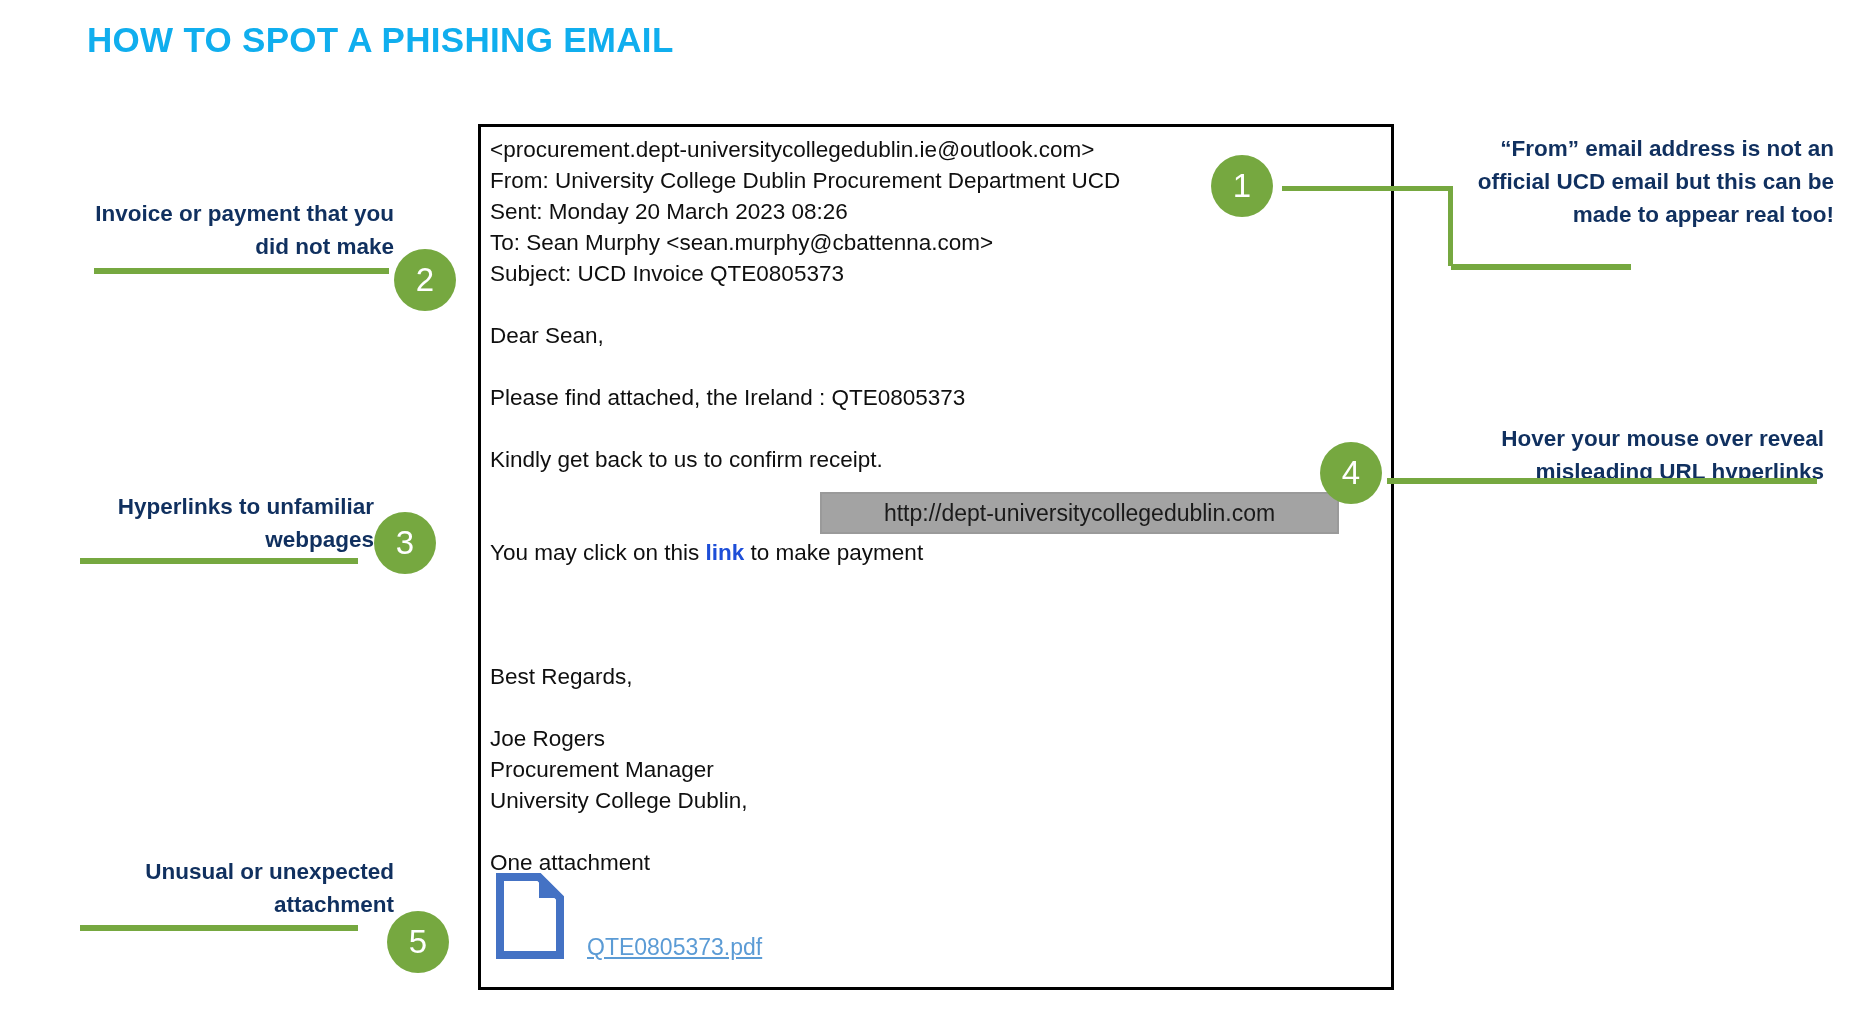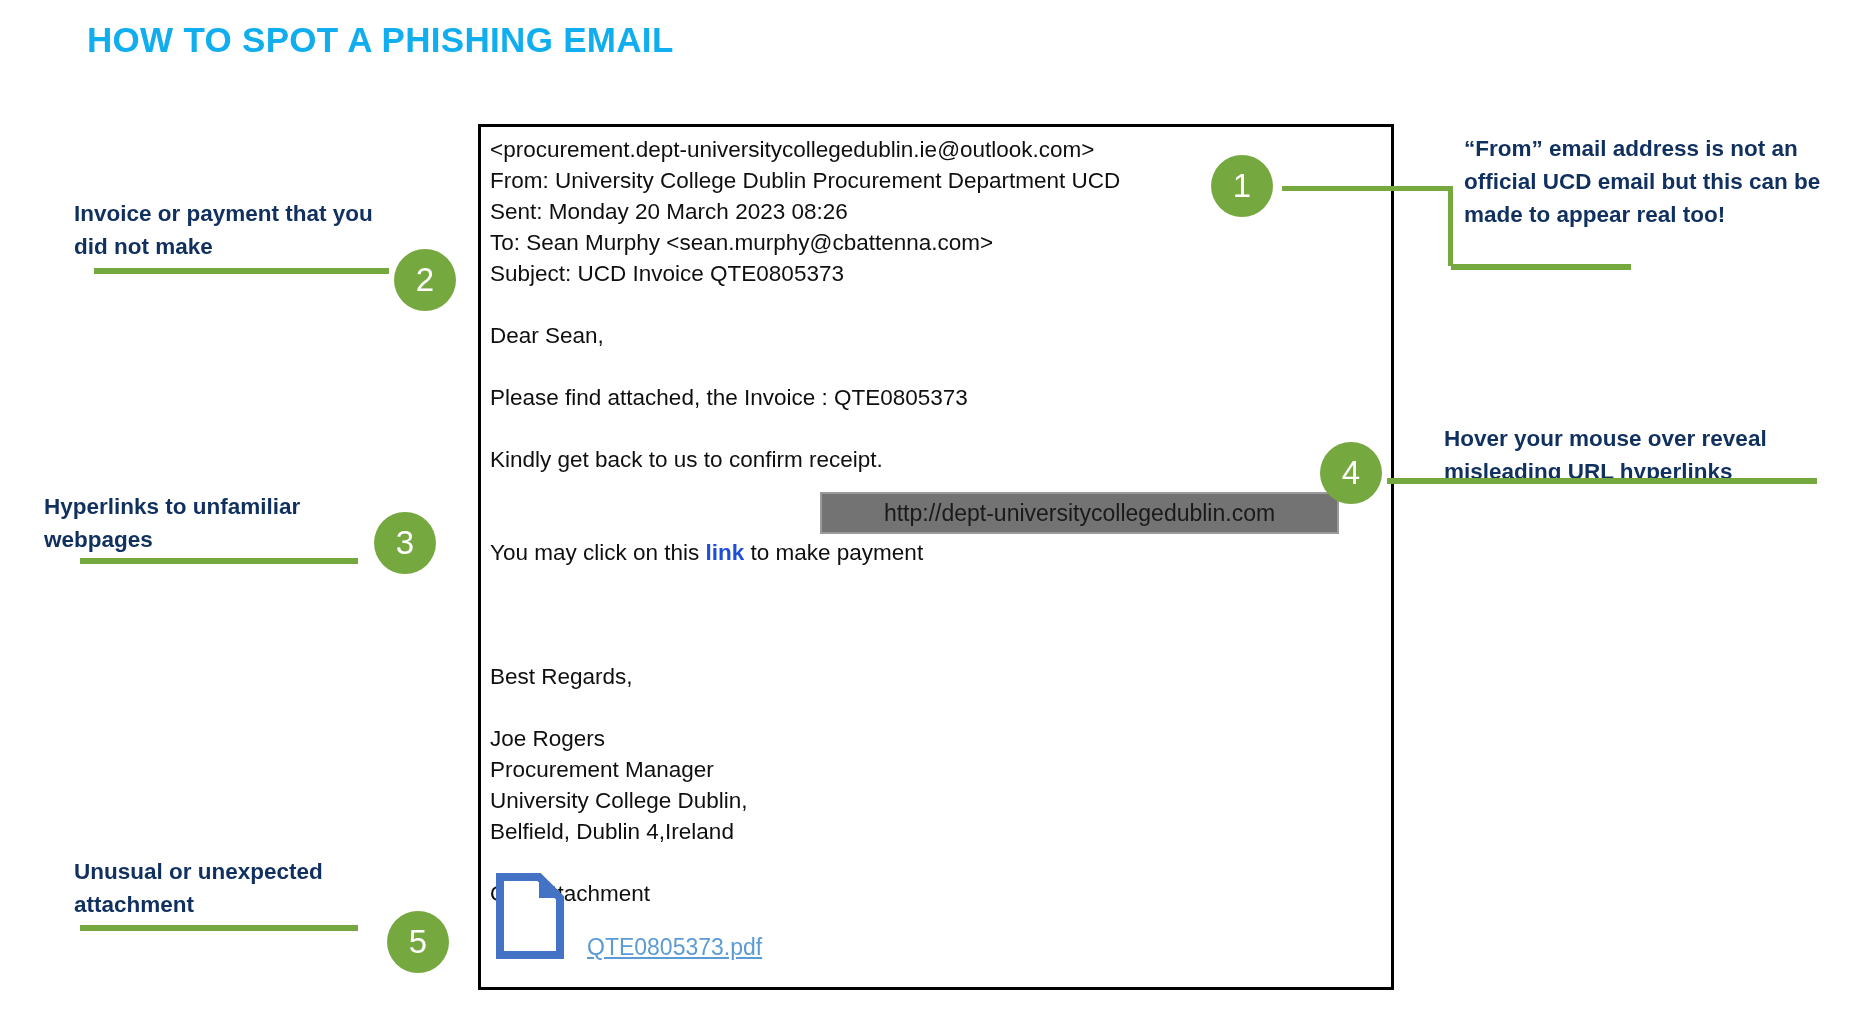--- a/index.html
+++ b/index.html
@@ -43,21 +43,21 @@
   .inline-link {
     color: #1d4ed8;
     font-weight: bold;
   }
 
   
   #url-tooltip {
     position: absolute;
     left: 820px; top: 492px;
     width: 519px; height: 42px;
-    background: #737373;
+    background: #a3a3a3;
     border: 2px solid #9a9a9a;
     display: flex;
     align-items: center;
     justify-content: center;
     font-size: 23px;
     color: #1a1a1a;
     white-space: nowrap;
     z-index: 40;
   }
 
@@ -76,20 +76,21 @@
     padding-bottom: 2px;
   }
 
   
   .annot-text {
     position: absolute;
     color: #10305F;
     font-weight: bold;
     font-size: 22.5px;
     line-height: 33px;
+    text-align: right;
   }
   .annot-rule {
     position: absolute;
     background: #76A840;
     height: 6px;
   }
   .annot-lead {
     position: absolute;
     background: #76A840;
     height: 5px;
@@ -147,35 +148,34 @@
   <div id="email-card">
     <div id="email-body-wrap">
       <div class="eline">&lt;procurement.dept-universitycollegedublin.ie@outlook.com&gt;</div>
       <div class="eline">From: University College Dublin Procurement Department UCD</div>
       <div class="eline">Sent: Monday 20 March 2023 08:26</div>
       <div class="eline">To: Sean Murphy &lt;sean.murphy@cbattenna.com&gt;</div>
       <div class="eline">Subject: UCD Invoice QTE0805373</div>
       <div class="espacer"></div>
       <div class="eline">Dear Sean,</div>
       <div class="espacer"></div>
-      <div class="eline">Please find attached, the Invoice : QTE0805373</div>
+      <div class="eline">Please find attached, the Ireland : QTE0805373</div>
       <div class="espacer"></div>
       <div class="eline">Kindly get back to us to confirm receipt.</div>
       <div class="espacer"></div>
       <div class="espacer"></div>
       <div class="eline"><span>You may click on this </span><span class="inline-link">link</span><span> to make payment</span></div>
       <div class="espacer"></div>
       <div class="espacer"></div>
       <div class="espacer"></div>
       <div class="eline">Best Regards,</div>
       <div class="espacer"></div>
       <div class="eline">Joe Rogers</div>
       <div class="eline">Procurement Manager</div>
       <div class="eline">University College Dublin,</div>
-      <div class="eline">Belfield, Dublin 4,Ireland</div>
       <div class="espacer"></div>
       <div class="eline">One attachment</div>
     </div>
   </div>
 
   <div id="attachment-block">
     <span>
       <svg width="70" height="86" viewBox="0 0 70 86" aria-hidden="true">
         <path d="M5 4 H44 L65 25 V82 H5 Z" fill="#ffffff" stroke="#4472C4" stroke-width="8" stroke-linejoin="miter"></path>
         <path d="M44 4 L65 25 H44 Z" fill="#4472C4"></path>

